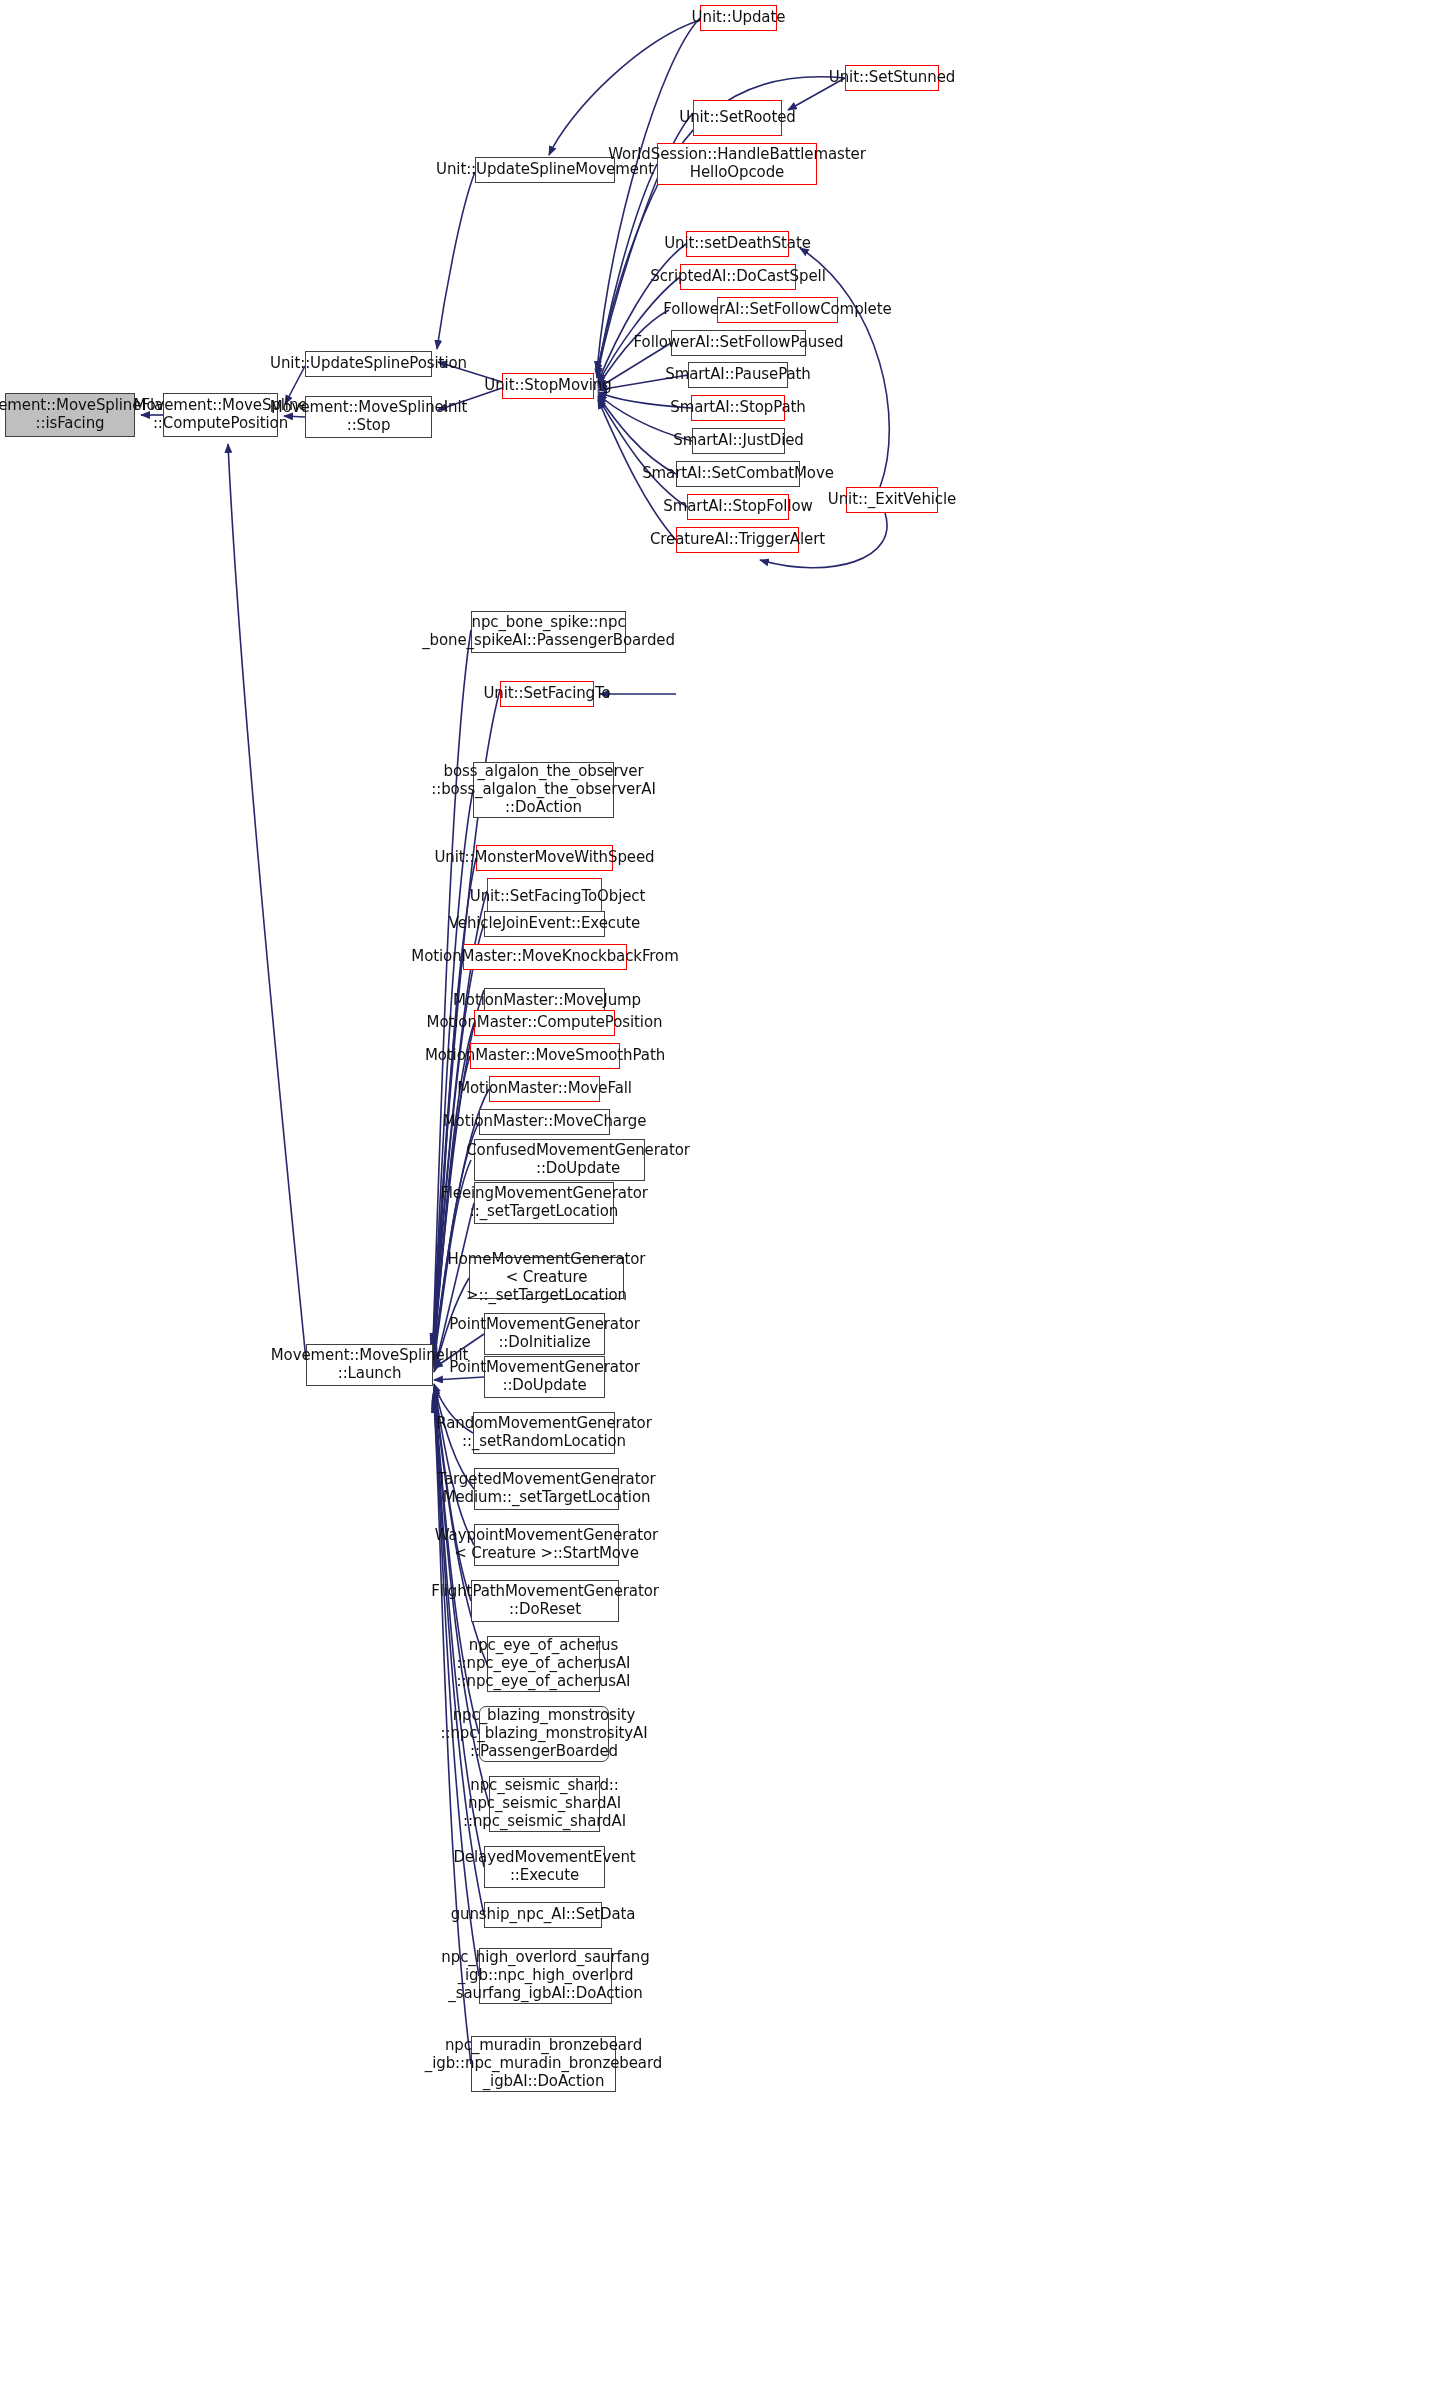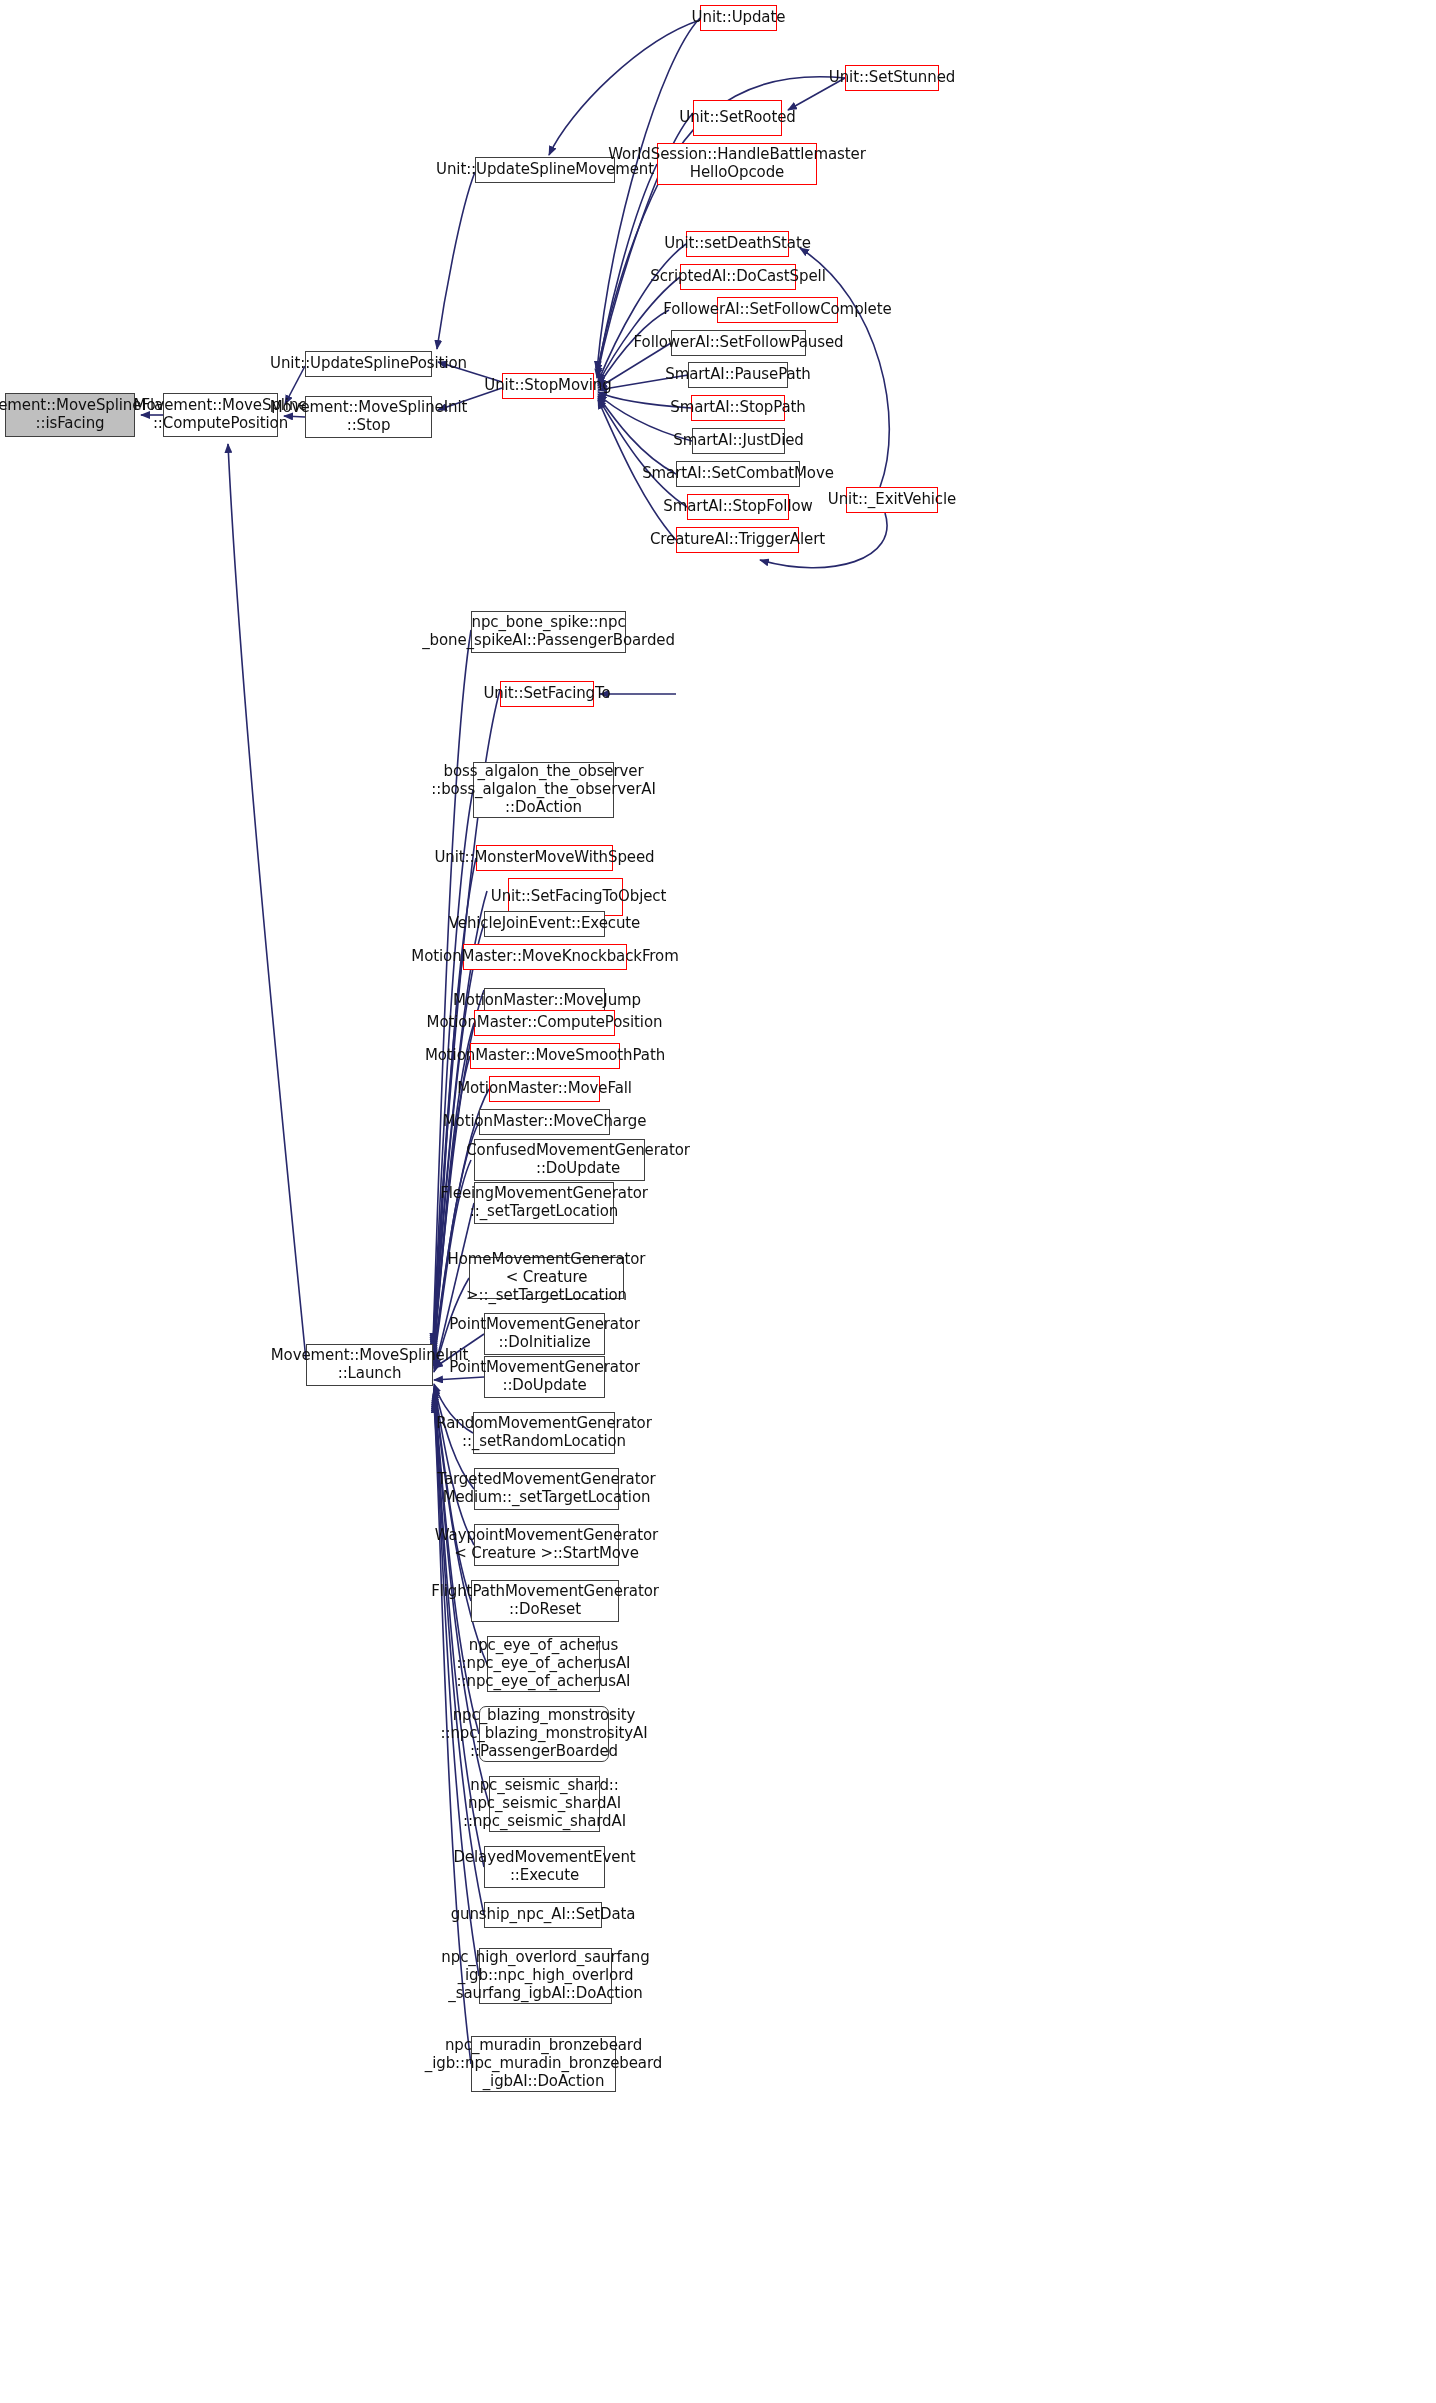--- a/index.html
+++ b/index.html
@@ -157,21 +157,21 @@
   <div class="node red" style="left:846px;top:487px;  width:92px;  height:26px;">Unit::_ExitVehicle</div>
   <div class="node" style="left:471px;top:611px;  width:155px; height:42px;">npc_bone_spike::npc
 _bone_spikeAI::PassengerBoarded</div>
   <div class="node red" style="left:500px;top:681px;  width:94px;  height:26px;">Unit::SetFacingTo</div>
   <div class="node" style="left:306px;top:1344px; width:127px; height:42px;">Movement::MoveSplineInit
 ::Launch</div>
   <div class="node" style="left:473px;top:762px;  width:141px; height:56px;">boss_algalon_the_observer
 ::boss_algalon_the_observerAI
 ::DoAction</div>
   <div class="node red" style="left:476px;top:845px;  width:137px; height:26px;">Unit::MonsterMoveWithSpeed</div>
-  <div class="node red" style="left:508px;top:878px;  width:115px; height:38px;padding-left:29px;">Unit::SetFacingToObject</div>
+  <div class="node red" style="left:487px;top:878px;  width:115px; height:38px;padding-left:29px;">Unit::SetFacingToObject</div>
   <div class="node" style="left:484px;top:911px;  width:121px; height:26px;">VehicleJoinEvent::Execute</div>
   <div class="node red" style="left:463px;top:944px;  width:164px; height:26px;">MotionMaster::MoveKnockbackFrom</div>
   <div class="node" style="left:484px;top:988px;  width:121px; height:26px;padding-left:8px;">MotionMaster::MoveJump</div>
   <div class="node red" style="left:474px;top:1010px; width:141px; height:26px;">MotionMaster::ComputePosition</div>
   <div class="node red" style="left:470px;top:1043px; width:150px; height:26px;">MotionMaster::MoveSmoothPath</div>
   <div class="node red" style="left:489px;top:1076px; width:111px; height:26px;">MotionMaster::MoveFall</div>
   <div class="node" style="left:479px;top:1109px; width:131px; height:26px;">MotionMaster::MoveCharge</div>
   <div class="node" style="left:474px;top:1139px; width:171px; height:42px;padding-left:40px;">ConfusedMovementGenerator
 ::DoUpdate</div>
   <div class="node" style="left:474px;top:1182px; width:140px; height:42px;">FleeingMovementGenerator

